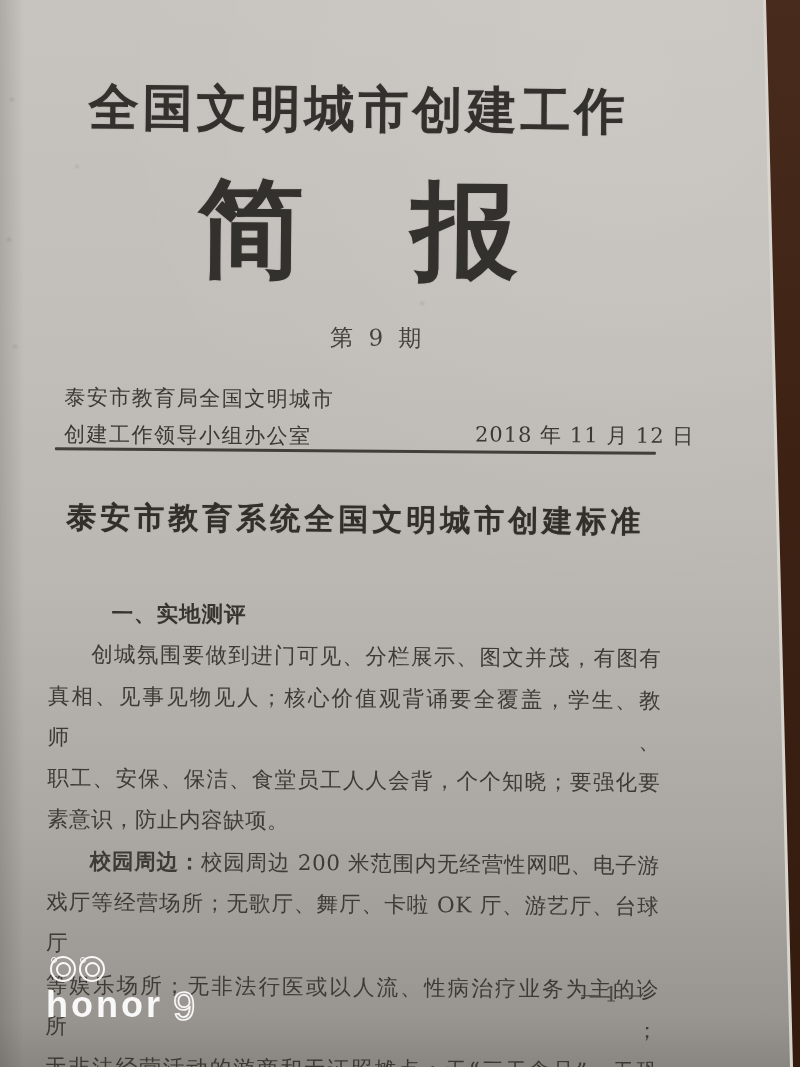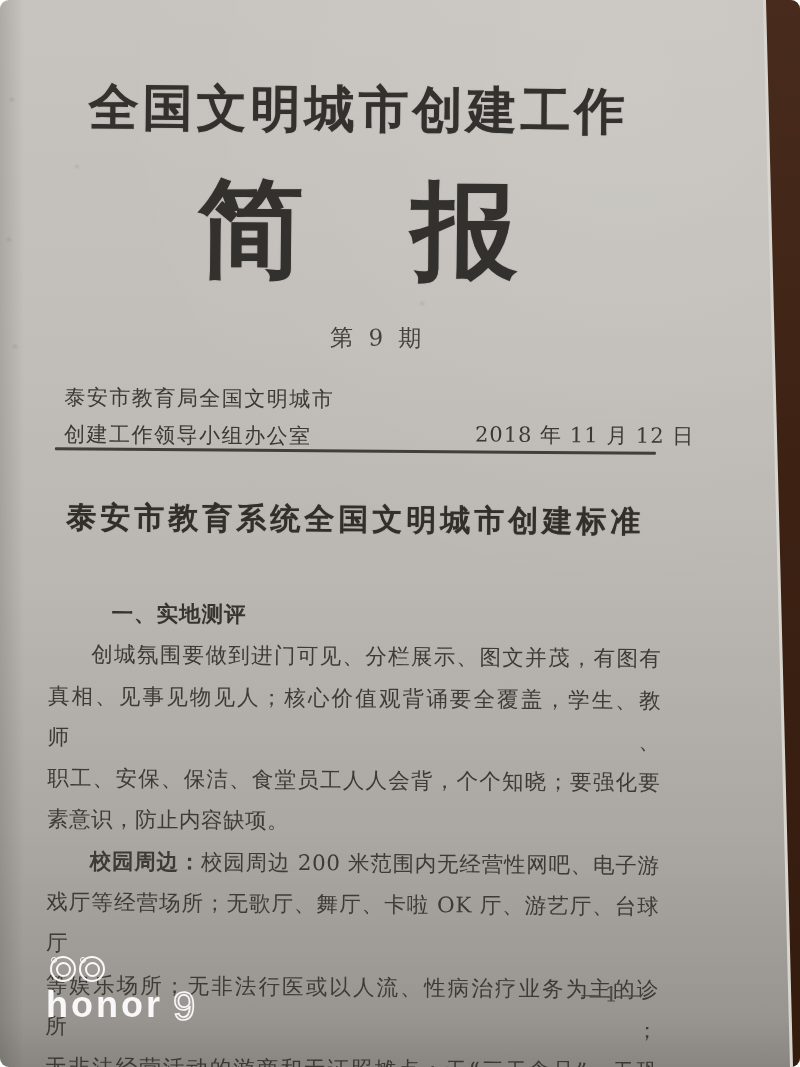--- a/index.html
+++ b/index.html
@@ -4,21 +4,20 @@
 <style>
   html, body { margin: 0; padding: 0; }
   body { width: 800px; height: 1067px; overflow: hidden;
          font-family: "DejaVu Serif", "Liberation Serif", serif; }
 
   .photo {
     position: relative; width: 800px; height: 1067px; overflow: hidden;
     background:
       radial-gradient(120% 90% at 78% 8%, rgba(255,255,255,0.10), rgba(255,255,255,0) 55%),
       linear-gradient(to bottom, #c7c4bf 0%, #c2bfba 30%, #bab6b1 55%, #aba7a2 78%, #9c9893 92%, #928e89 100%);
-    border-radius: 9px;
   }
   
   .photo::before {
     content:""; position:absolute; inset:0; pointer-events:none; z-index:5;
     background:
       linear-gradient(to right, rgba(30,25,20,.15) 0, rgba(30,25,20,0) 24px),
       linear-gradient(to top, rgba(30,25,20,.08) 0, rgba(30,25,20,0) 46px);
   }
   
   .specks { position:absolute; top:0; left:0; width:2px; height:2px; }

